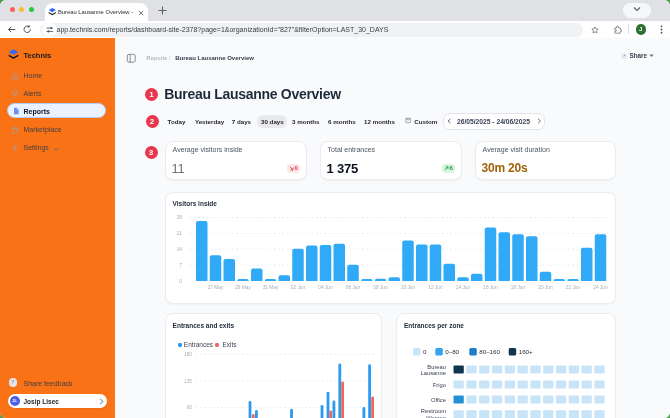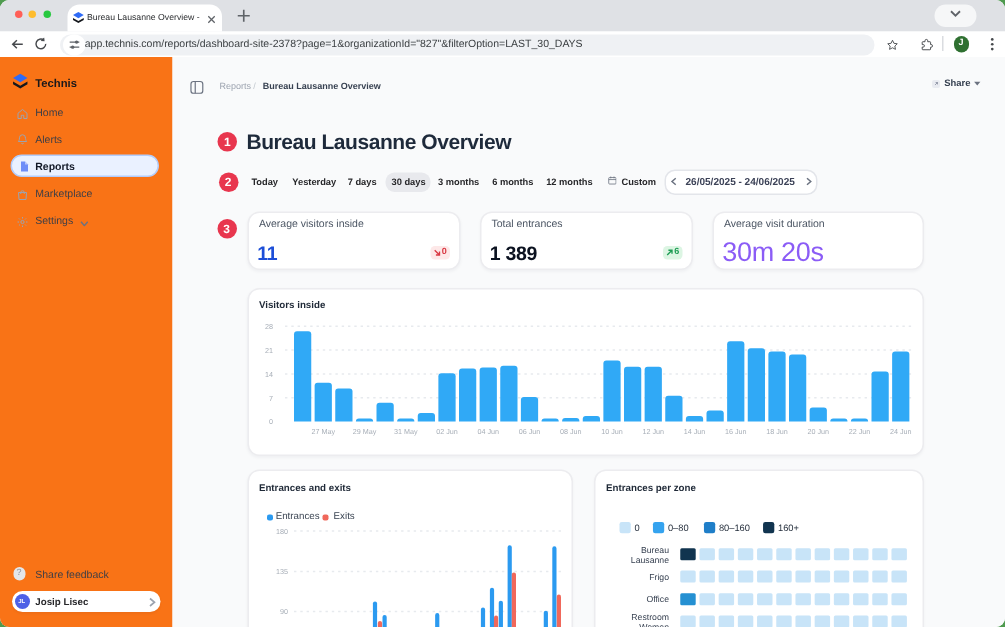--- a/index.html
+++ b/index.html
@@ -164,37 +164,37 @@
       <path d="M3.5 0.8 L1 3 L3.5 5.2" stroke="#6b7280" stroke-width="1" fill="none"></path>
     </svg>
   <span class="abs" style="left:457px;top:117.8px;font-size:6.7px;color:#3c4257;font-weight:bold">26/05/2025 - 24/06/2025</span>
   <svg class="abs" style="left:537px;top:118px" width="4.5" height="6" viewBox="0 0 4.5 6">
       <path d="M1 0.8 L3.5 3 L1 5.2" stroke="#6b7280" stroke-width="1" fill="none"></path>
     </svg>
 
   <div class="redcirc" style="left:144.5px;top:146px">3</div>
   <div class="card" style="left:165px;top:141px;width:142px;height:39px"></div>
   <span class="abs" style="left:172.6px;top:145.8px;font-size:7px;color:#4b5563">Average visitors inside</span>
-  <span class="abs" style="left:171.5px;top:162.2px;font-size:13px;font-weight:bold;color:#1d4ed8;line-height:13px;letter-spacing:-0.2px">11</span>
+  <span class="abs" style="left:171.5px;top:162.2px;font-size:13px;font-weight:normal;color:#737373;line-height:13px;letter-spacing:-0.2px">11</span>
   <div class="abs" style="left:286.5px;top:163.5px;width:13px;height:9px;background:#fde8e8;border-radius:3px"></div>
   <svg class="abs" style="left:288.5px;top:165.5px" width="5" height="5" viewBox="0 0 5 5">
       <path d="M0.8 0.8 L4 4 M4 1.6 V4 H1.6" stroke="#d93843" stroke-width="0.9" fill="none"></path>
     </svg>
   <span class="abs" style="left:294.5px;top:165px;font-size:6px;color:#d93843;font-weight:600">0</span>
   <div class="card" style="left:320px;top:141px;width:142px;height:39px"></div>
   <span class="abs" style="left:327.6px;top:145.8px;font-size:7px;color:#4b5563">Total entrances</span>
-  <span class="abs" style="left:326.5px;top:162.2px;font-size:13px;font-weight:bold;color:#0b1220;line-height:13px;letter-spacing:-0.2px">1 389</span>
+  <span class="abs" style="left:326.5px;top:162.2px;font-size:13px;font-weight:bold;color:#0b1220;line-height:13px;letter-spacing:-0.2px">1 375</span>
   <div class="abs" style="left:441.5px;top:163.5px;width:13px;height:9px;background:#dcf5e3;border-radius:3px"></div>
   <svg class="abs" style="left:443.5px;top:165.5px" width="5" height="5" viewBox="0 0 5 5">
       <path d="M0.8 4 L4 0.8 M1.6 0.8 H4 V3.2" stroke="#1f9d55" stroke-width="0.9" fill="none"></path>
     </svg>
   <span class="abs" style="left:449.5px;top:165px;font-size:6px;color:#1f9d55;font-weight:600">6</span>
   <div class="card" style="left:475px;top:141px;width:141px;height:39px"></div>
   <span class="abs" style="left:482.6px;top:145.8px;font-size:7px;color:#4b5563">Average visit duration</span>
-  <span class="abs" style="left:481.5px;top:162.2px;font-size:18px;font-weight:normal;color:#8b5cf6;line-height:13px;letter-spacing:-0.2px">30m 20s</span>
+  <span class="abs" style="left:481.5px;top:162.2px;font-size:12px;font-weight:bold;color:#a16207;line-height:13px;letter-spacing:-0.2px">30m 20s</span>
 
   <div class="card" style="left:165px;top:192px;width:451px;height:112px"></div>
   <span class="ctitle" style="left:172.6px;top:199.5px">Visitors inside</span>
   <svg class="abs" style="left:165px;top:192px" width="451" height="112" viewBox="0 0 451 112" id="vischart">
       <text x="17" y="27.3" text-anchor="end" class="axlbl">28</text>
       <line x1="25" y1="25.5" x2="443" y2="25.5" stroke="#e7eaee" stroke-width="1" stroke-dasharray="1.6 2.6"></line>
       <text x="17" y="43.199999999999996" text-anchor="end" class="axlbl">21</text>
       <line x1="25" y1="41.4" x2="443" y2="41.4" stroke="#e7eaee" stroke-width="1" stroke-dasharray="1.6 2.6"></line>
       <text x="17" y="59.099999999999994" text-anchor="end" class="axlbl">14</text>
       <line x1="25" y1="57.3" x2="443" y2="57.3" stroke="#e7eaee" stroke-width="1" stroke-dasharray="1.6 2.6"></line>

